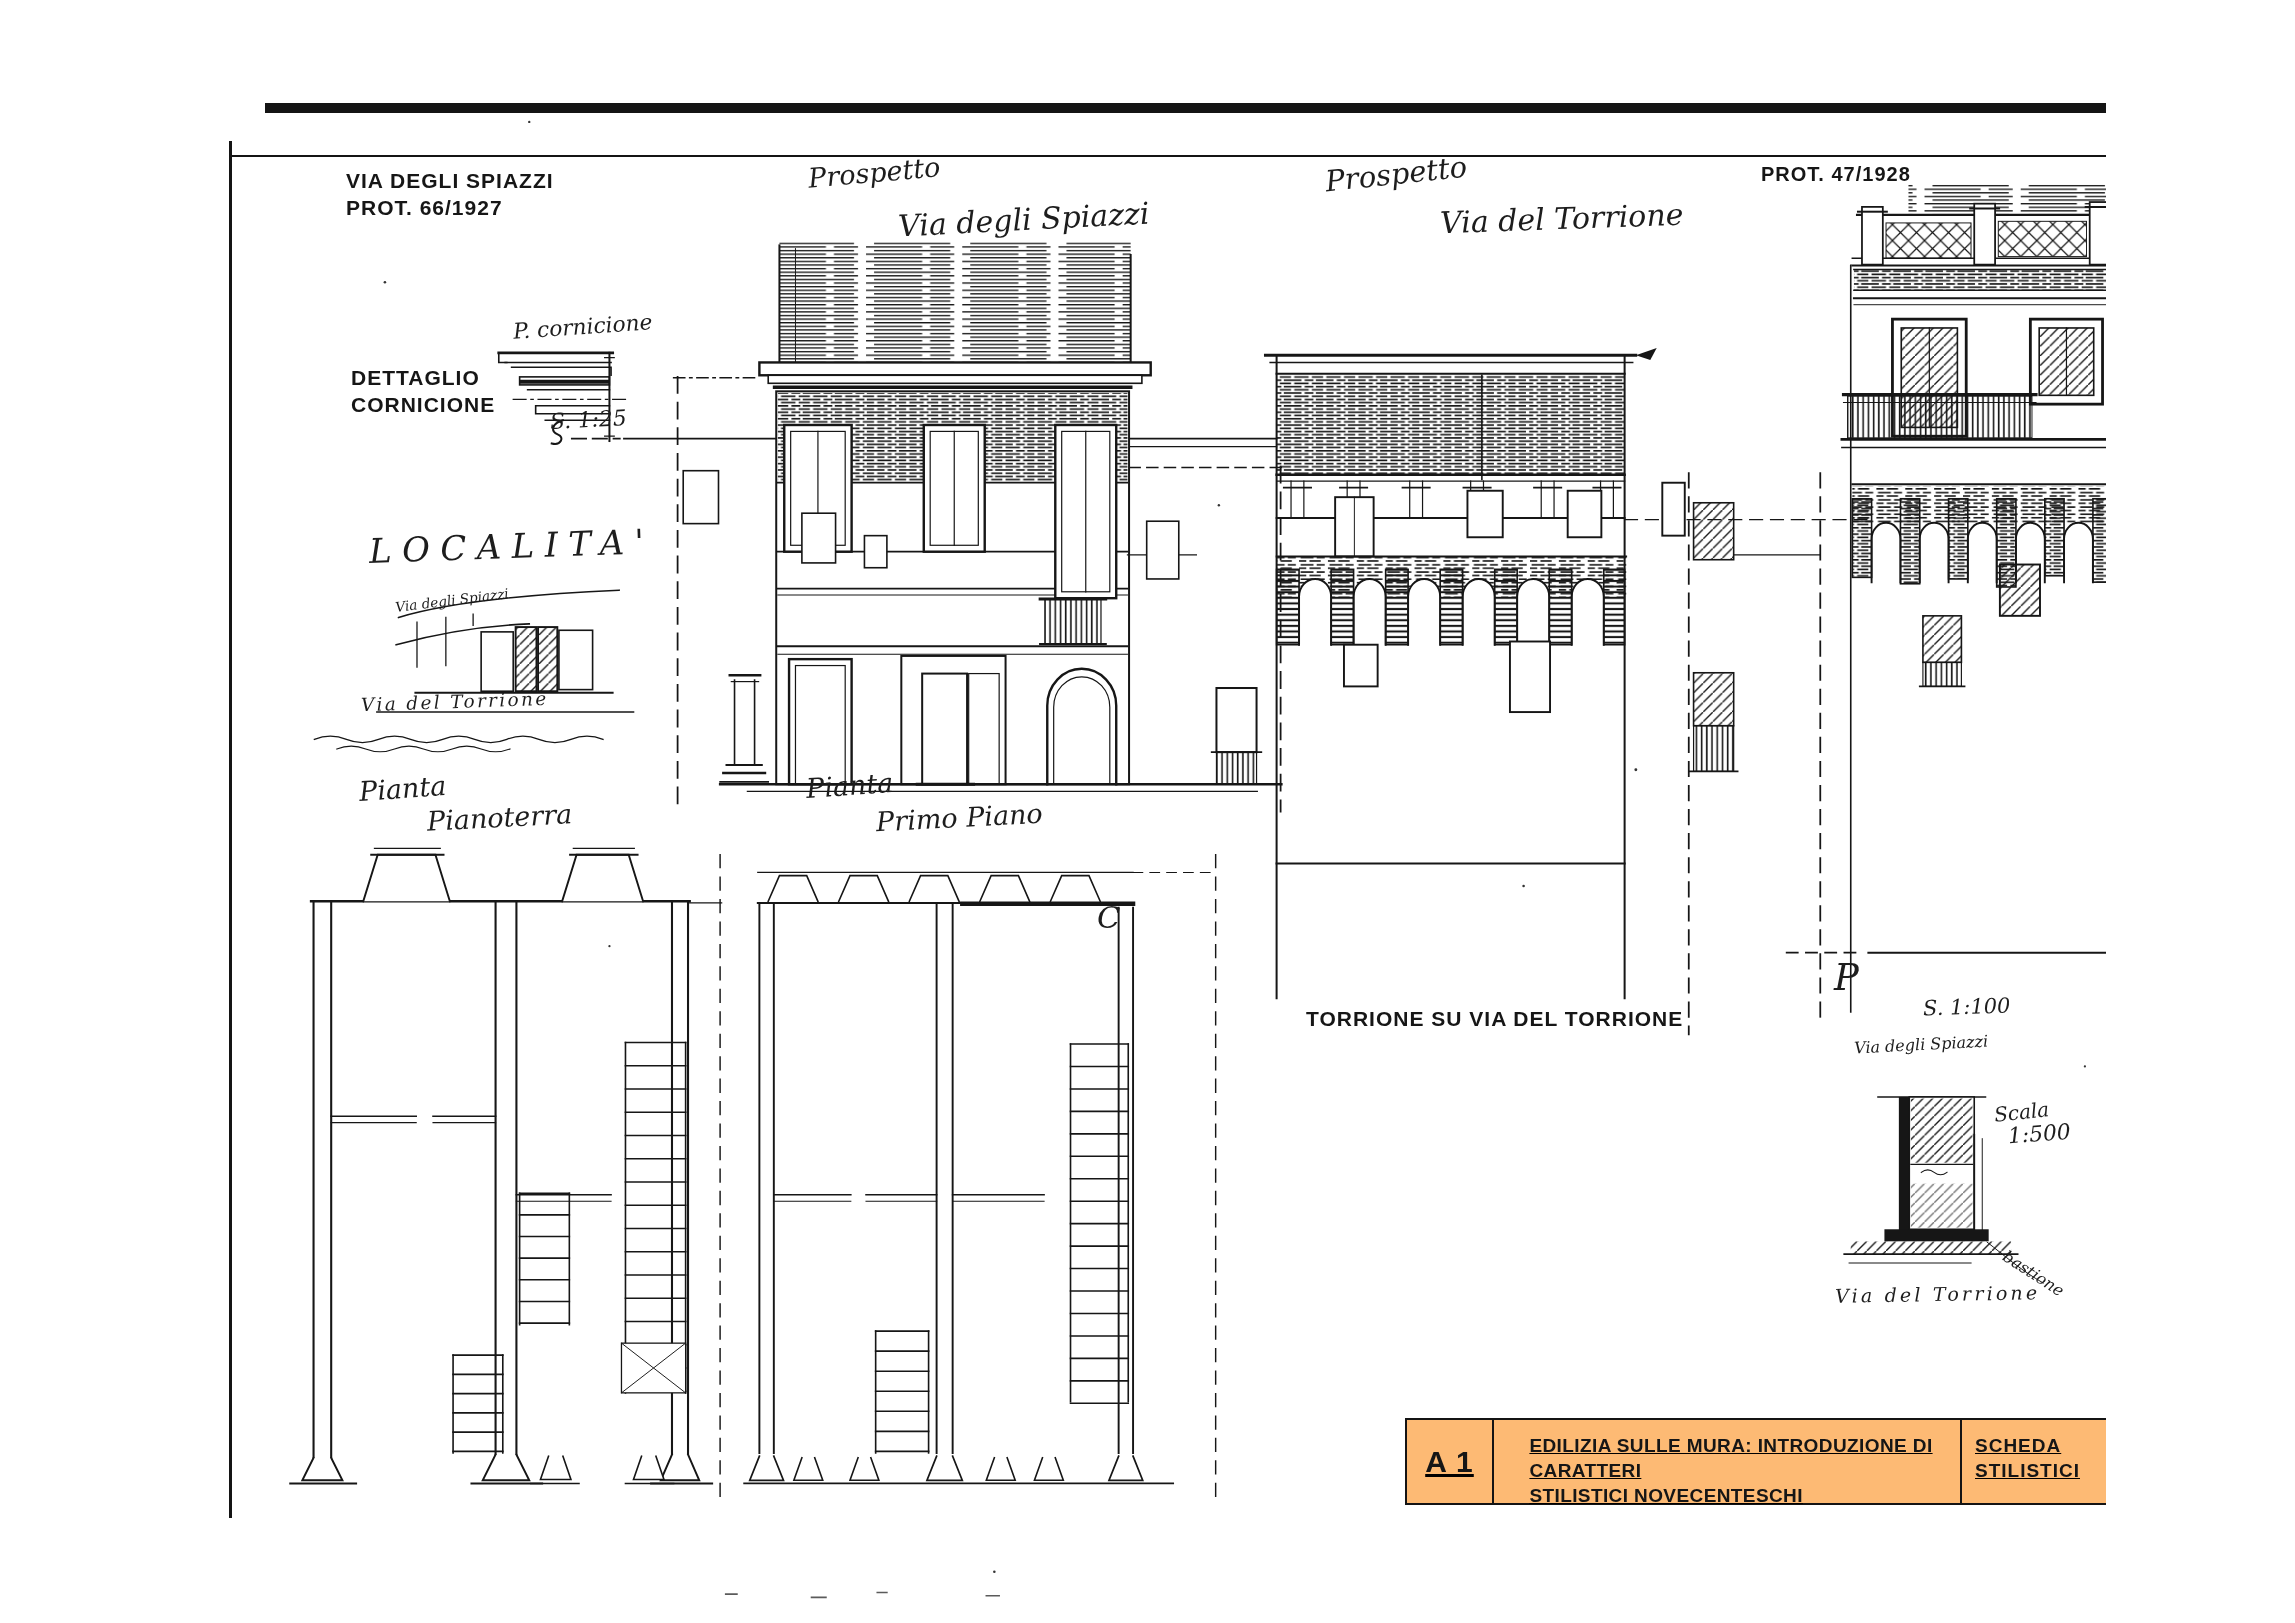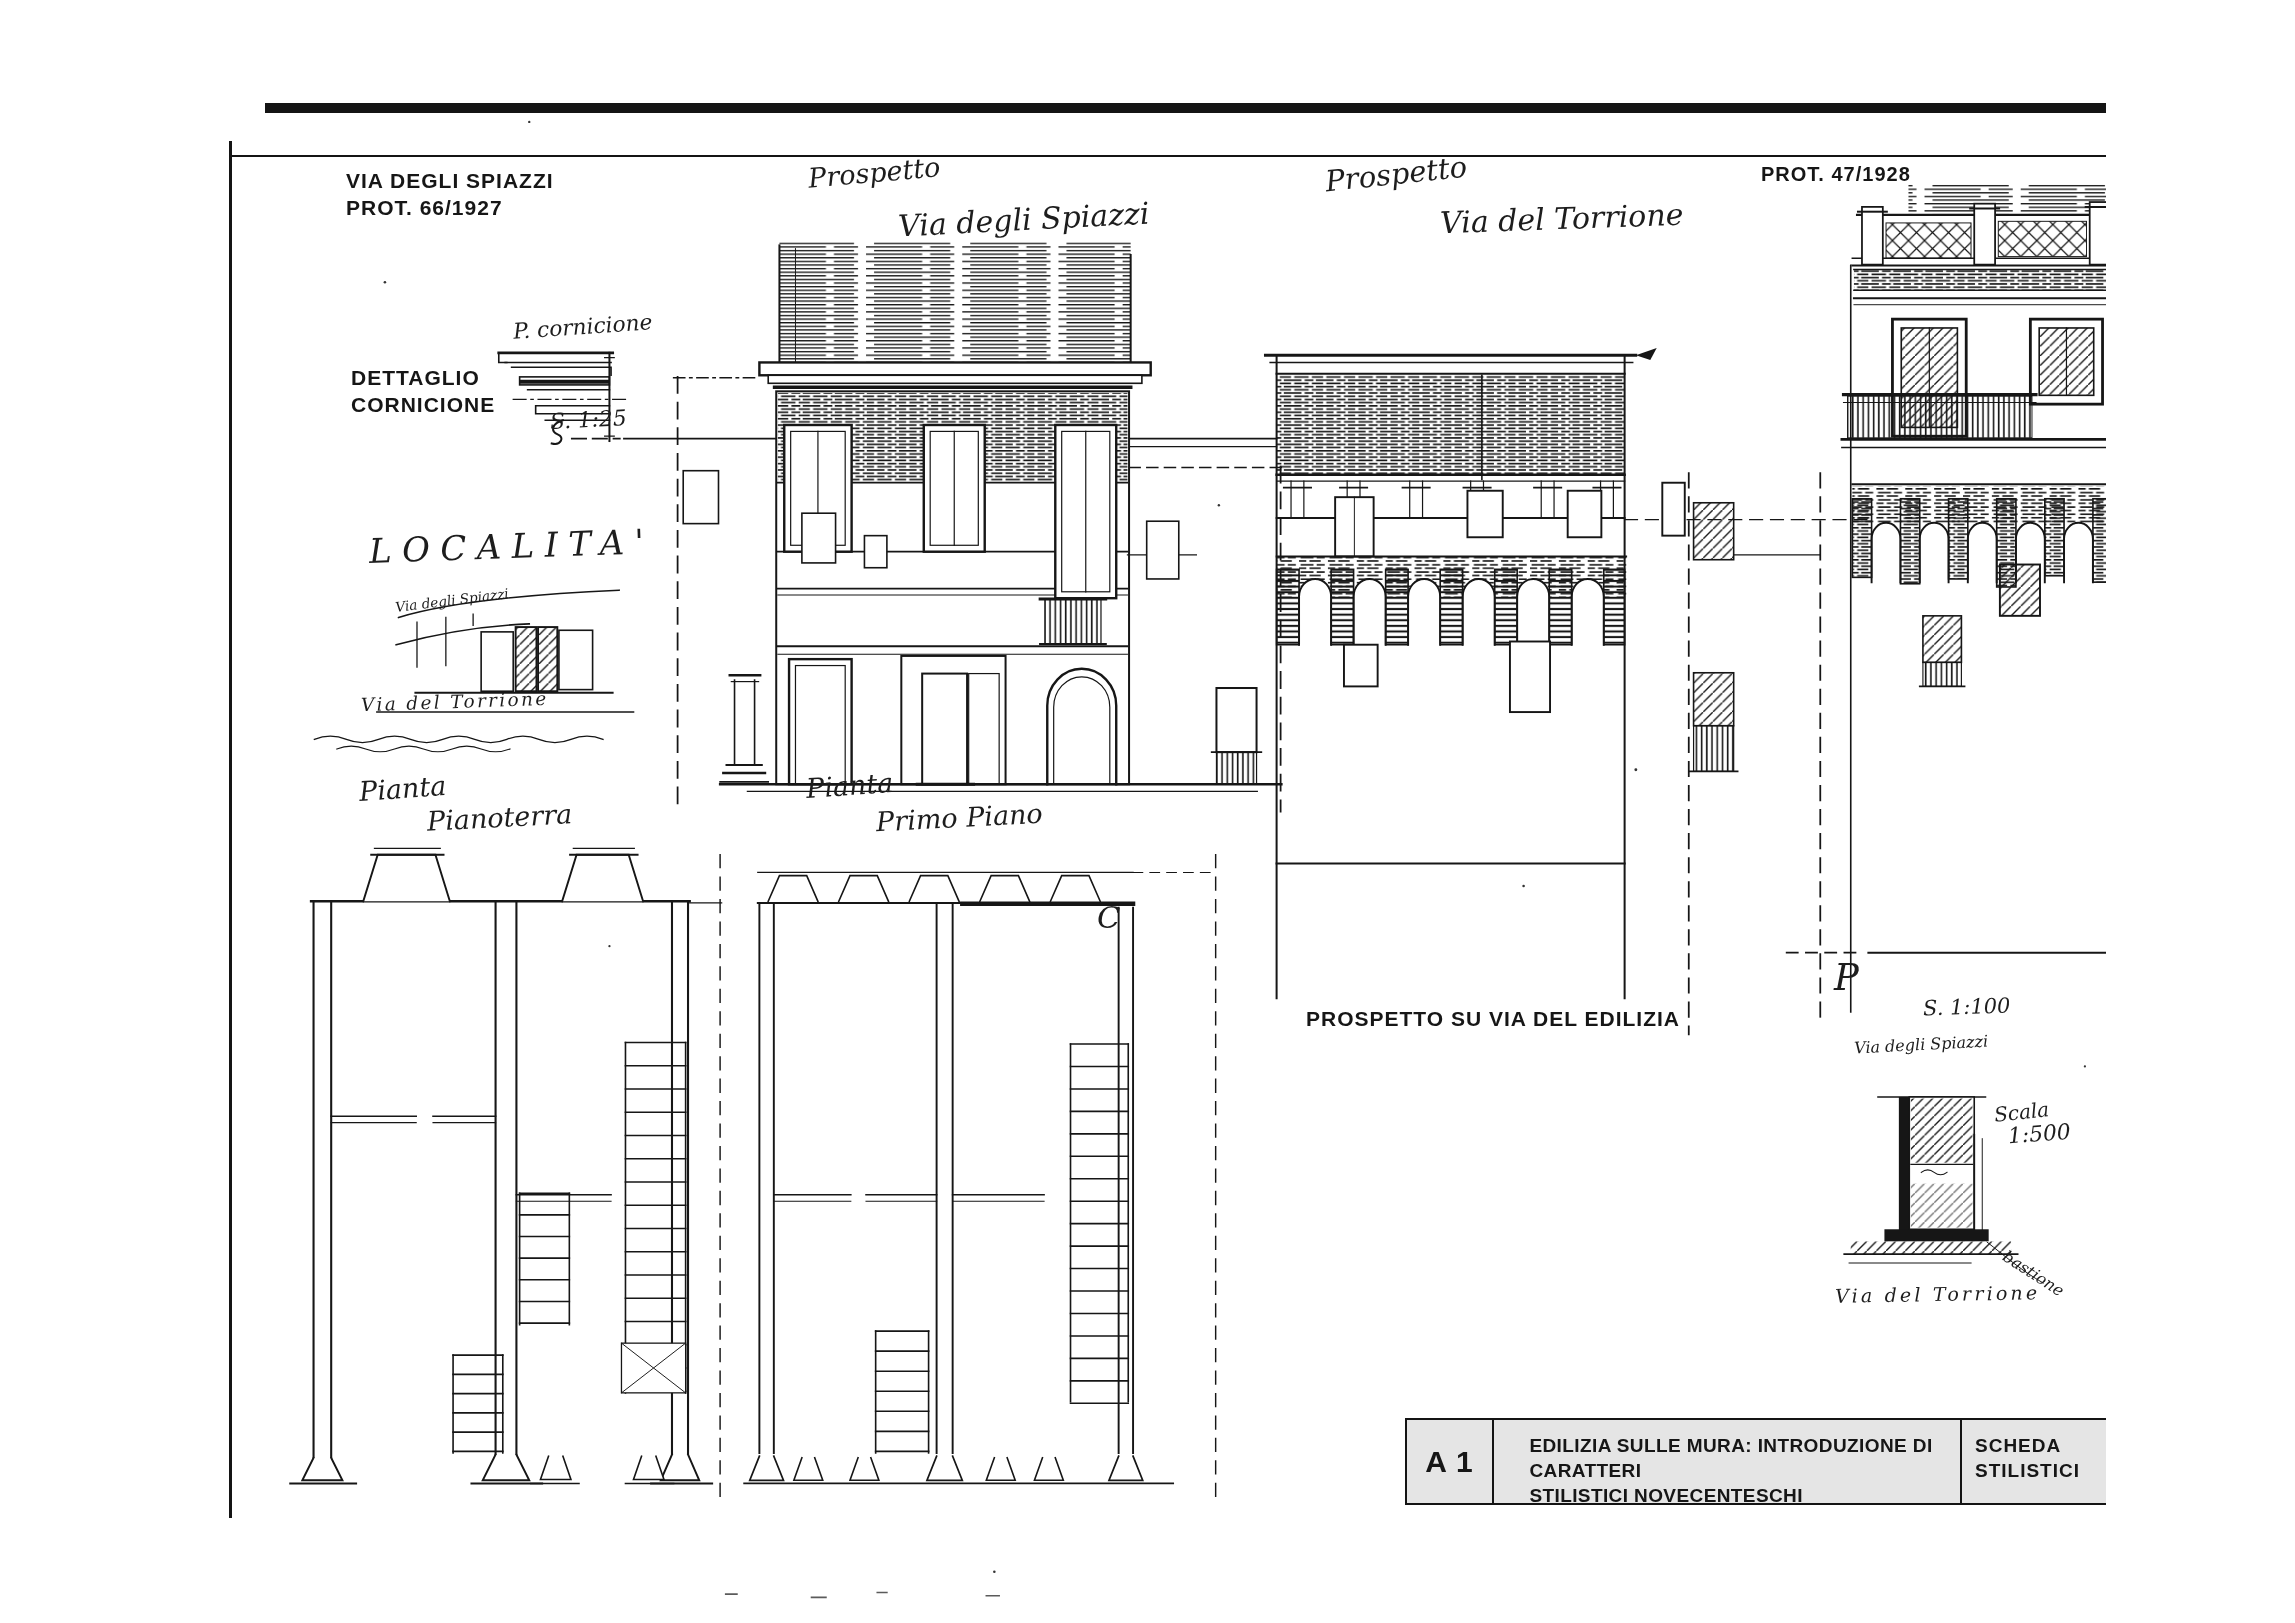--- a/index.html
+++ b/index.html
@@ -3,21 +3,21 @@
 <meta charset="utf-8">
 <style>
   html,body{margin:0;padding:0;background:#ffffff;}
   .sheet{position:relative;width:2106px;height:1623px;background:#ffffff;overflow:hidden;
          font-family:"Liberation Sans",sans-serif;}
   .abs{position:absolute;}
   .bar{background:#141414;}
   .pr{font-family:"Liberation Sans",sans-serif;font-weight:bold;color:#161616;letter-spacing:1px;}
   .hw{font-family:"DejaVu Serif",serif;font-style:italic;color:#1d1d1d;white-space:nowrap;}
   svg{position:absolute;inset:0;}
-  .tb{border:2.4px solid #141414;display:flex;background:#e5e5e5;}
+  .tb{border:2.4px solid #141414;display:flex;background:#fdba74;text-decoration:underline;}
   .tb-code{width:85px;border-right:2.4px solid #141414;display:flex;align-items:center;justify-content:center;
            font-size:30px;font-weight:bold;}
   .tb-main{flex:1;padding:13px 4.8px 0 14.4px;font-size:19px;font-weight:bold;line-height:25px;letter-spacing:0.4px;margin-left:21px;}
   .tb-side{width:192px;border-left:2.4px solid #141414;position:relative;padding:13px 0 13px 13px;
            font-size:19px;font-weight:bold;line-height:25px;}
   .tb-num{position:absolute;right:17.6px;top:9.6px;font-size:27px;font-weight:bold;}
 </style>
 </head>
 <body>
 
@@ -326,21 +326,21 @@
 
   <div class="abs pr" style="left:346px;top:168px;font-size:21px;line-height:26.5px;">
     <div>VIA DEGLI SPIAZZI</div>
     <div>PROT. 66/1927</div>
   </div>
   <div class="abs pr" style="left:1761px;top:163px;font-size:20px;">PROT. 47/1928</div>
   <div class="abs pr" style="left:351px;top:365px;font-size:21px;line-height:26.5px;">
     <div>DETTAGLIO</div>
     <div>CORNICIONE</div>
   </div>
-  <div class="abs pr" style="left:1306px;top:1007px;font-size:21px;">PROSPETTO SU VIA DEL EDILIZIA</div>
+  <div class="abs pr" style="left:1306px;top:1007px;font-size:21px;">TORRIONE SU VIA DEL TORRIONE</div>
 
   <div class="abs hw" style="left:808px;top:157px;font-size:27px;transform:rotate(-5deg);">Prospetto</div>
   <div class="abs hw" style="left:898px;top:202px;font-size:30px;transform:rotate(-3deg);">Via degli Spiazzi</div>
   <div class="abs hw" style="left:1325px;top:157px;font-size:29px;transform:rotate(-6deg);">Prospetto</div>
   <div class="abs hw" style="left:1440px;top:201px;font-size:30px;transform:rotate(-2deg);">Via del Torrione</div>
   <div class="abs hw" style="left:513px;top:314px;font-size:21.7px;transform:rotate(-4deg);">P. cornicione</div>
   <div class="abs hw" style="left:550px;top:407px;font-size:21.7px;transform:rotate(-3deg);">S. 1:25</div>
   <div class="abs hw" style="left:369px;top:526px;font-size:34px;letter-spacing:10.4px;transform:rotate(-2deg);">LOCALITA'</div>
   <div class="abs hw" style="left:395px;top:592px;font-size:13.6px;transform:rotate(-7deg);">Via degli Spiazzi</div>
   <div class="abs hw" style="left:361px;top:691px;font-size:18.4px;letter-spacing:2.4px;transform:rotate(-2deg);">Via del Torrione</div>

